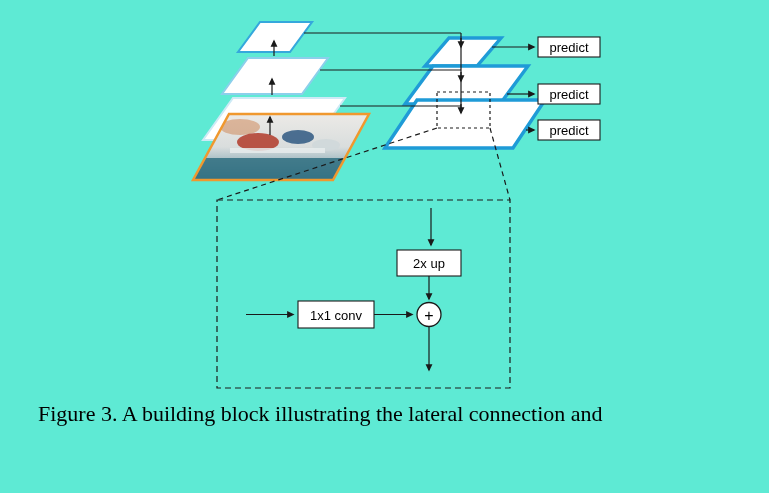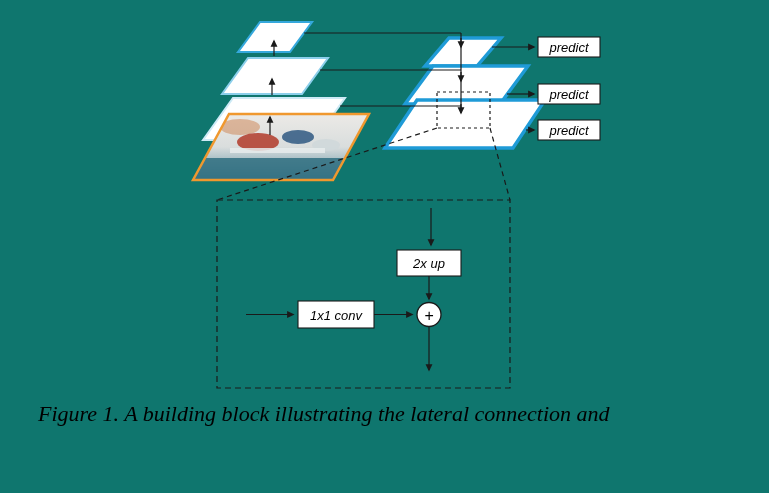--- a/index.html
+++ b/index.html
@@ -1,16 +1,16 @@
 <!DOCTYPE html>
 <html><head>
 <meta charset="utf-8">
 <style>
   html,body{margin:0;padding:0;background:#ffffff;}
-  .page{position:relative;width:769px;height:493px;background:#0f766e;overflow:hidden;font-style:italic;}
+  .page{position:relative;width:769px;height:493px;background:#5eead4;overflow:hidden;}
   .diagram{position:absolute;left:0;top:0;}
   .ln{stroke:#1a1a1a;stroke-width:1.2;fill:none;}
   .dash{stroke:#1a1a1a;stroke-width:1.2;fill:none;}
   .box{fill:#ffffff;stroke:#1a1a1a;stroke-width:1.1;}
   .lbl{font-family:"Liberation Sans",sans-serif;font-size:13px;fill:#000000;}
   .plus{font-family:"Liberation Sans",sans-serif;font-size:16px;fill:#000000;}
   .caption{position:absolute;left:38px;top:398px;width:710px;font-family:"Liberation Serif",serif;
            font-size:22px;line-height:31px;color:#000000;}
   .cap-line{display:block;white-space:nowrap;}
 </style>
@@ -116,16 +116,16 @@
       <line class="ln" x1="374" y1="314.5" x2="412" y2="314.5" marker-end="url(#ah)"></line>
 
       <circle cx="429" cy="314.5" r="12" fill="#ffffff" stroke="#1a1a1a" stroke-width="1.3"></circle>
       <text class="plus" x="429" y="315" text-anchor="middle" dominant-baseline="central">+</text>
 
       <line class="ln" x1="429" y1="326.5" x2="429" y2="370" marker-end="url(#ah)"></line>
     </g>
   </svg>
 
   <div class="caption">
-    <span class="cap-line">Figure 1. A building block illustrating the lateral connection and</span>
+    <span class="cap-line">Figure 3. A building block illustrating the lateral connection and</span>
   </div>
 
 </div>
 
 </body></html>

